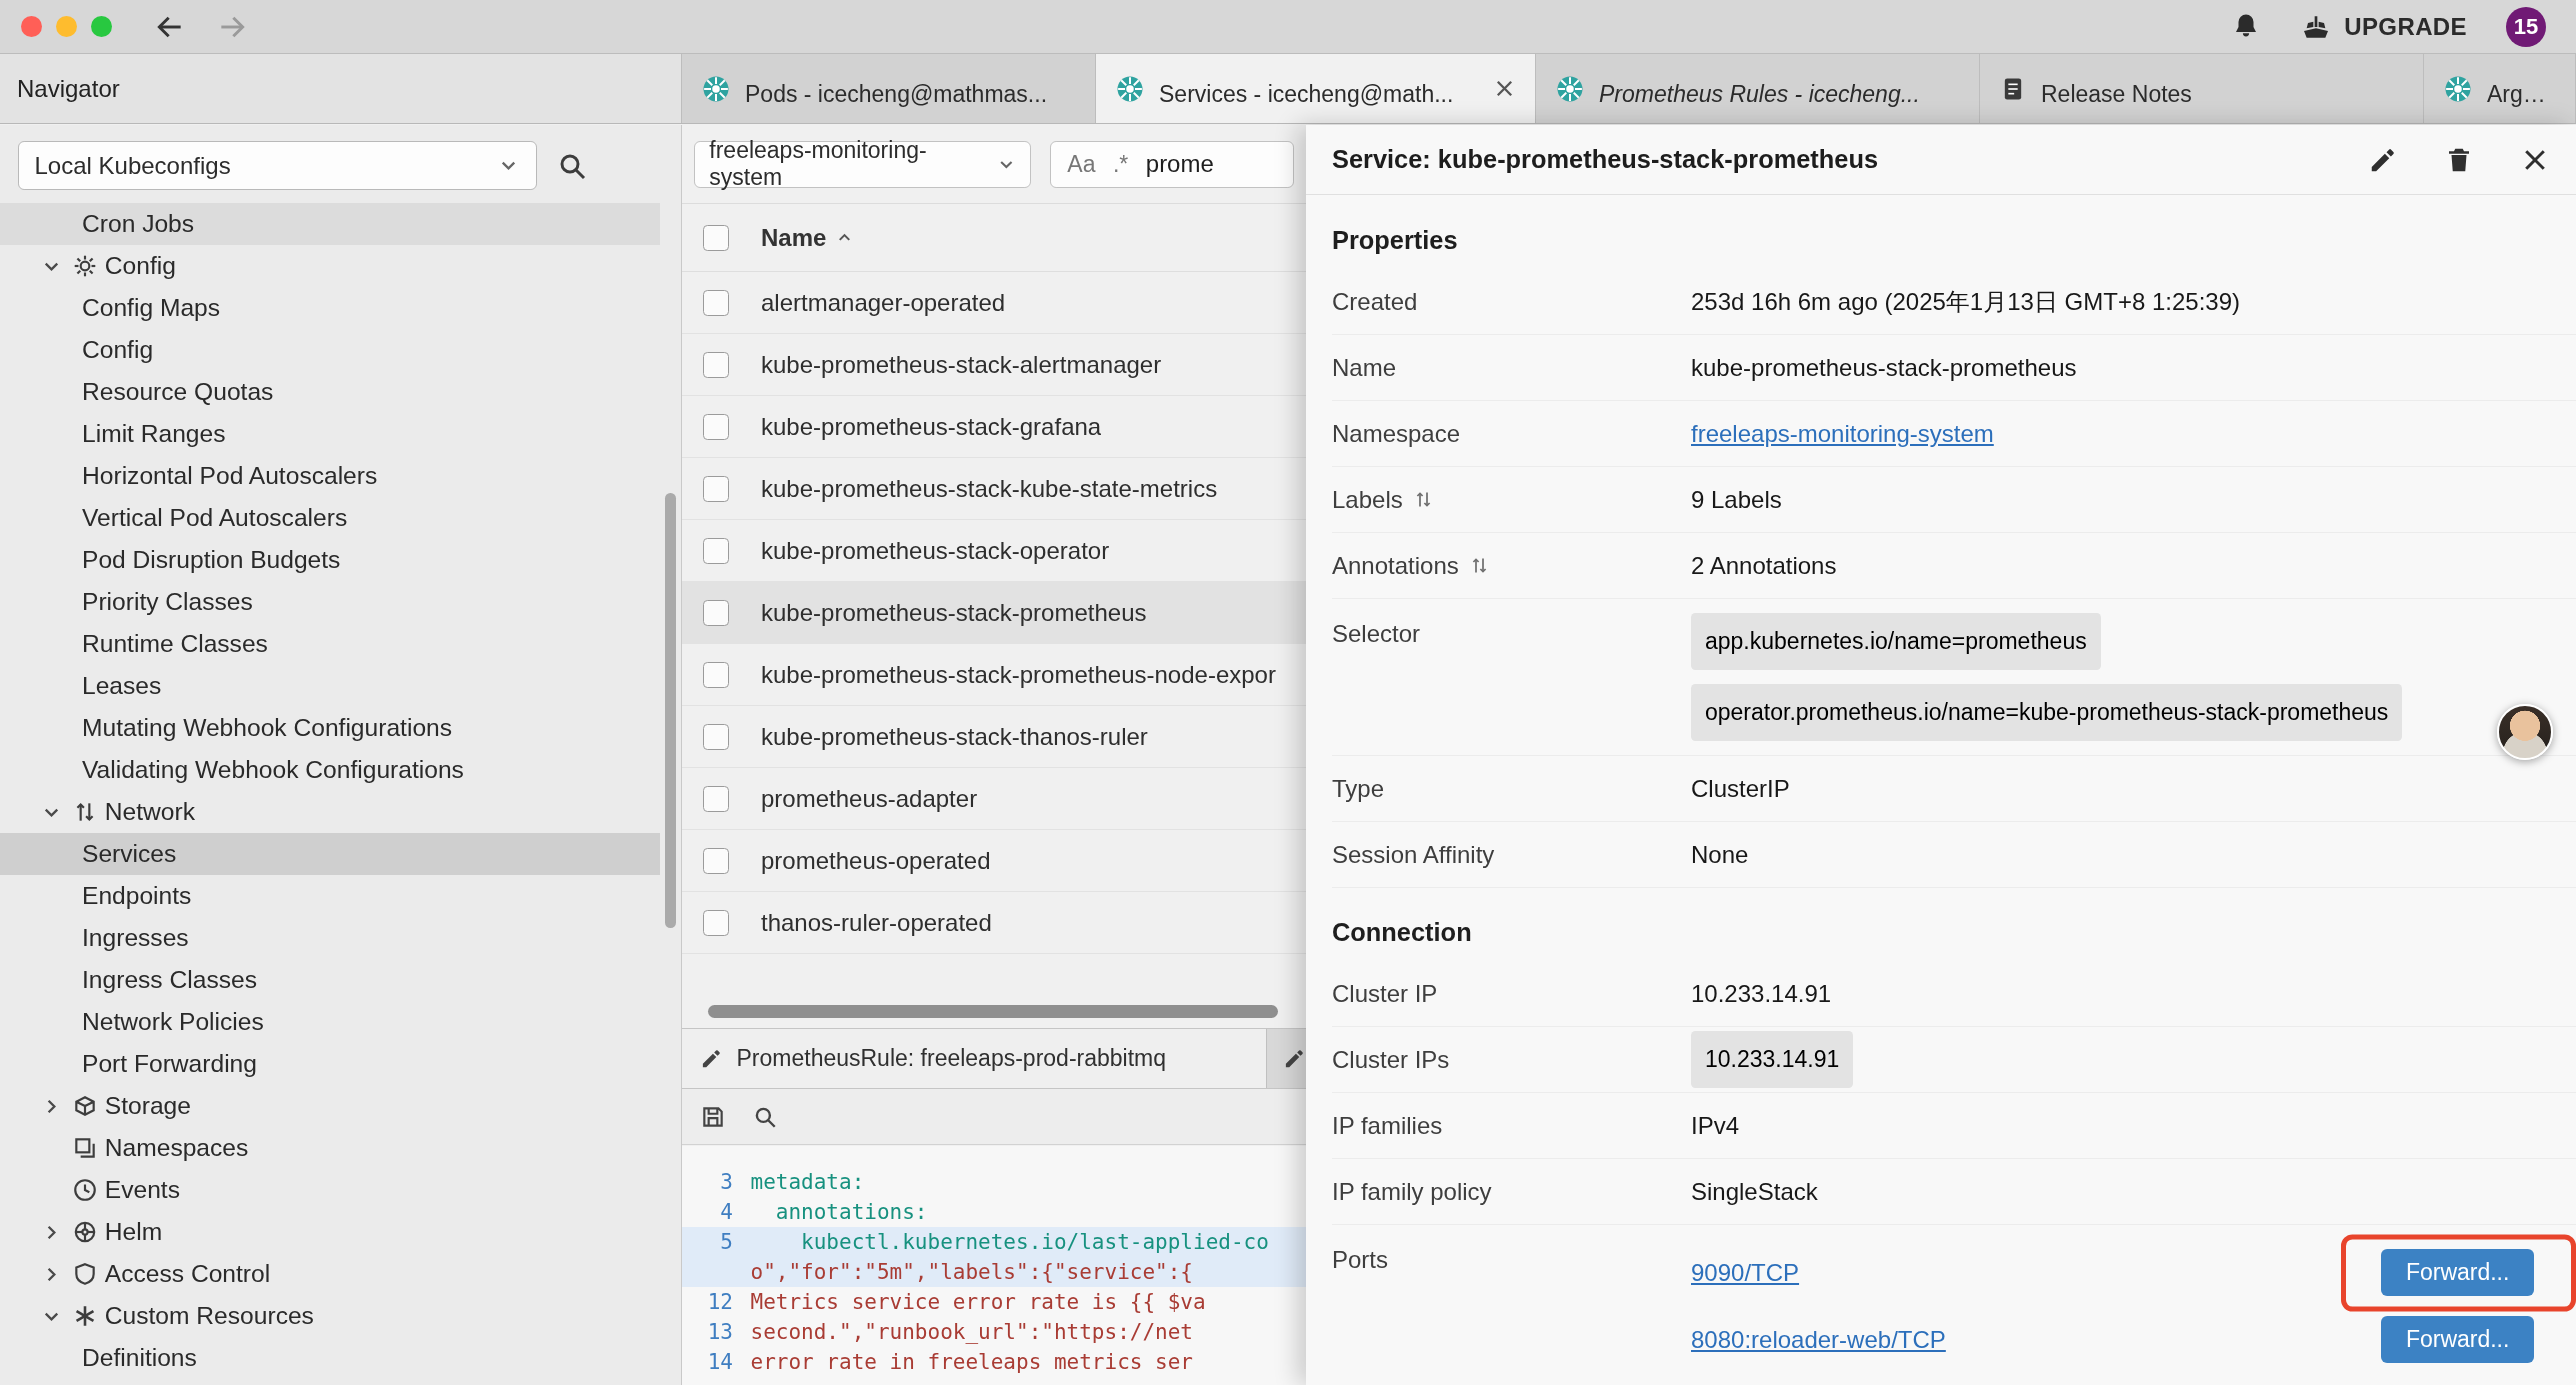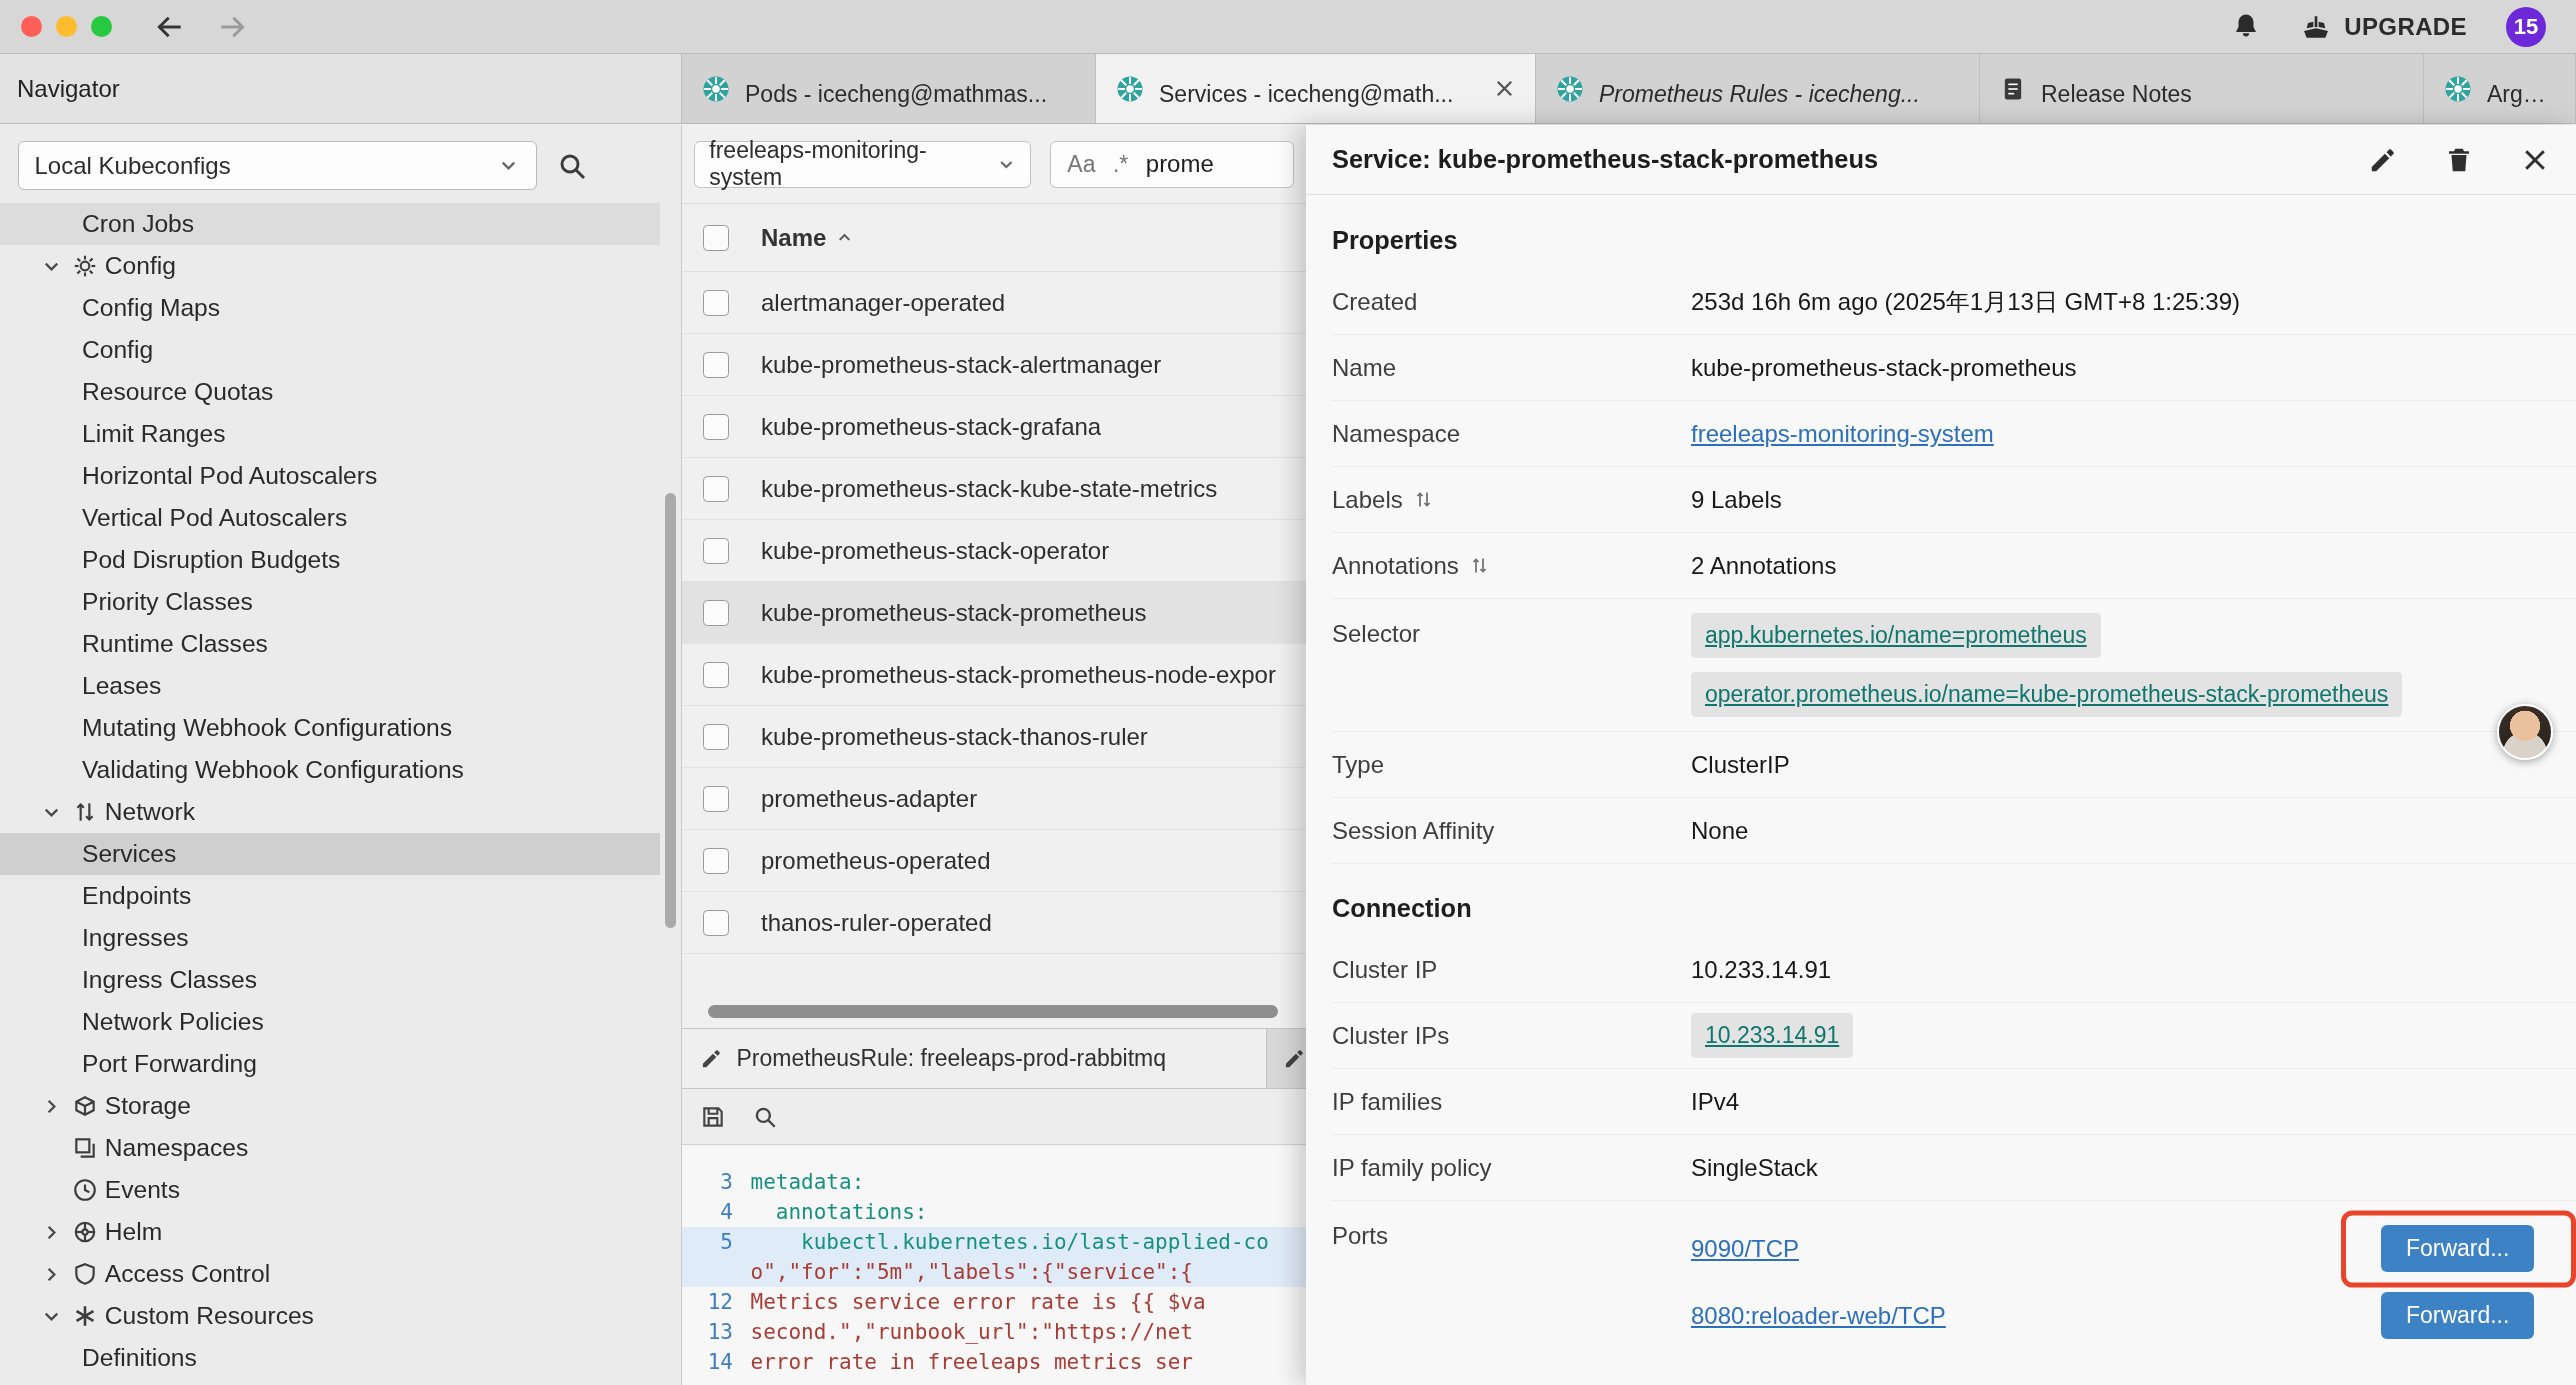--- a/index.html
+++ b/index.html
@@ -10,21 +10,21 @@
   
   .titlebar { position:absolute; left:0; top:0; right:0; height:54px; background:#d7d7d7; border-bottom:0.9px solid #bcbcbc; display:flex; align-items:center; }
   .traffic { display:flex; gap:14px; margin-left:21px; }
   .light { width:21px; height:21px; border-radius:50%; }
   .l-red{background:#ff5f57}.l-yellow{background:#febc2e}.l-green{background:#28c840}
   .nav-arrows { display:flex; gap:30px; margin-left:42px; align-items:center; }
   .arrow-back { color:#333; } .arrow-fwd { color:#9a9a9a; }
   .tb-right { margin-left:auto; display:flex; align-items:center; gap:39px; margin-right:30px; }
   .bell { color:#2b2b2b; }
   .upgrade { display:flex; align-items:center; gap:12.3px; font-size:24px; font-weight:700; color:#2b2b2b; letter-spacing:0.4px; }
-  .pink-badge { width:40px; height:40px; border-radius:50%; background:#6d28d9; color:#fff; font-size:22px; font-weight:700; display:flex; align-items:center; justify-content:center; }
+  .pink-badge { width:40px; height:40px; border-radius:50%; background:#701a75; color:#fff; font-size:22px; font-weight:700; display:flex; align-items:center; justify-content:center; }
 
   
   .tabbar { position:absolute; top:54px; left:0; right:0; height:70px; background:#cccccc; display:flex; border-bottom:0.9px solid #b8b8b8; }
   .navhead { width:682px; background:#e3e3e3; display:flex; align-items:center; padding-left:17px; font-size:24px; color:#222; border-right:0.9px solid #bdbdbd; }
   .tab { display:flex; align-items:center; gap:14px; padding:0 19px; border-right:0.9px solid #bdbdbd; font-size:23px; color:#2b2b2b; background:#d2d2d2; overflow:hidden; white-space:nowrap; }
   .tab .t { overflow:hidden; text-overflow:ellipsis;margin-top:12px; }
   .tab.active { background:#f1f1f1;justify-content:flex-end; }
   .tab.italic .t { font-style:italic; }
   .tab-w1{width:414px}.tab-w2{width:440px}.tab-w3{width:444px}.tab-w4{width:444px}.tab-w5{flex:1}
   .kicon { color:#2fa3a0; width:30px; height:30px; flex:0 0 auto; }
@@ -83,21 +83,21 @@
   .d-title { font-size:25.4px; font-weight:700; color:#1d1d1d; }
   .d-actions { margin-left:auto; display:flex; align-items:center; gap:46px; color:#2f2f2f; }
   .d-actions .aic { width:30px; height:30px; }
   .d-body { position:absolute; top:71px; left:0; right:0; bottom:0; padding:0 0 0 26px; overflow:hidden; }
   .sect-h { font-size:25.4px; font-weight:700; color:#1e1e1e; margin:30px 0 14px 0; }
   .drow { display:flex; align-items:center; min-height:66px; border-bottom:0.9px solid #ececec; font-size:24px; }
   .dlabel { width:359px; color:#3e3e3e; display:flex; align-items:center; gap:10.5px; flex:0 0 auto; }
   .dvalue { color:#181818; flex:1; }
   .updn { width:21px; height:21px; color:#707070; }
   .link { color:#2c6fbb; text-decoration:underline; cursor:pointer; }
-  .badge { display:inline-block; background:#e3e3e3; border-radius:4.4px; padding:9px 14px; font-size:23px; color:#0f766e;text-decoration:underline; }
+  .badge { display:inline-block; background:#e3e3e3; border-radius:4.4px; padding:15px 14px; font-size:23px; color:#000000; }
   .drow.tall { align-items:flex-start; padding:14px 0; }
   .drow.tall .dlabel { padding-top:7px; }
   .badges { display:flex; flex-direction:column; gap:14px; }
   .portcol { display:flex; flex-direction:column; }
   .port-line { position:relative; display:flex; align-items:center; height:67px; }
   .fwd-btn { position:absolute; right:42px; background:#3c82c4; color:#fff; border-radius:6.1px; padding:9.6px 24.6px; font-size:23px; cursor:pointer; }
   .annot { position:absolute; right:0; top:50%; transform:translateY(-50%); width:235px; height:77px; border:5.3px solid #e8442c; border-radius:11.4px; pointer-events:none; }
   .avatar { position:absolute; right:23px; top:579px; width:56px; height:56px; border-radius:50%; border:2.6px solid #fff; box-shadow:0 1.8px 8.8px rgba(0,0,0,.35);
             background: radial-gradient(circle at 50% 38%, #e9c29d 0 36%, transparent 37%), radial-gradient(circle at 50% 92%, #d8d2c8 0 40%, transparent 41%), linear-gradient(#3a2f28, #24201c); }
 </style>

